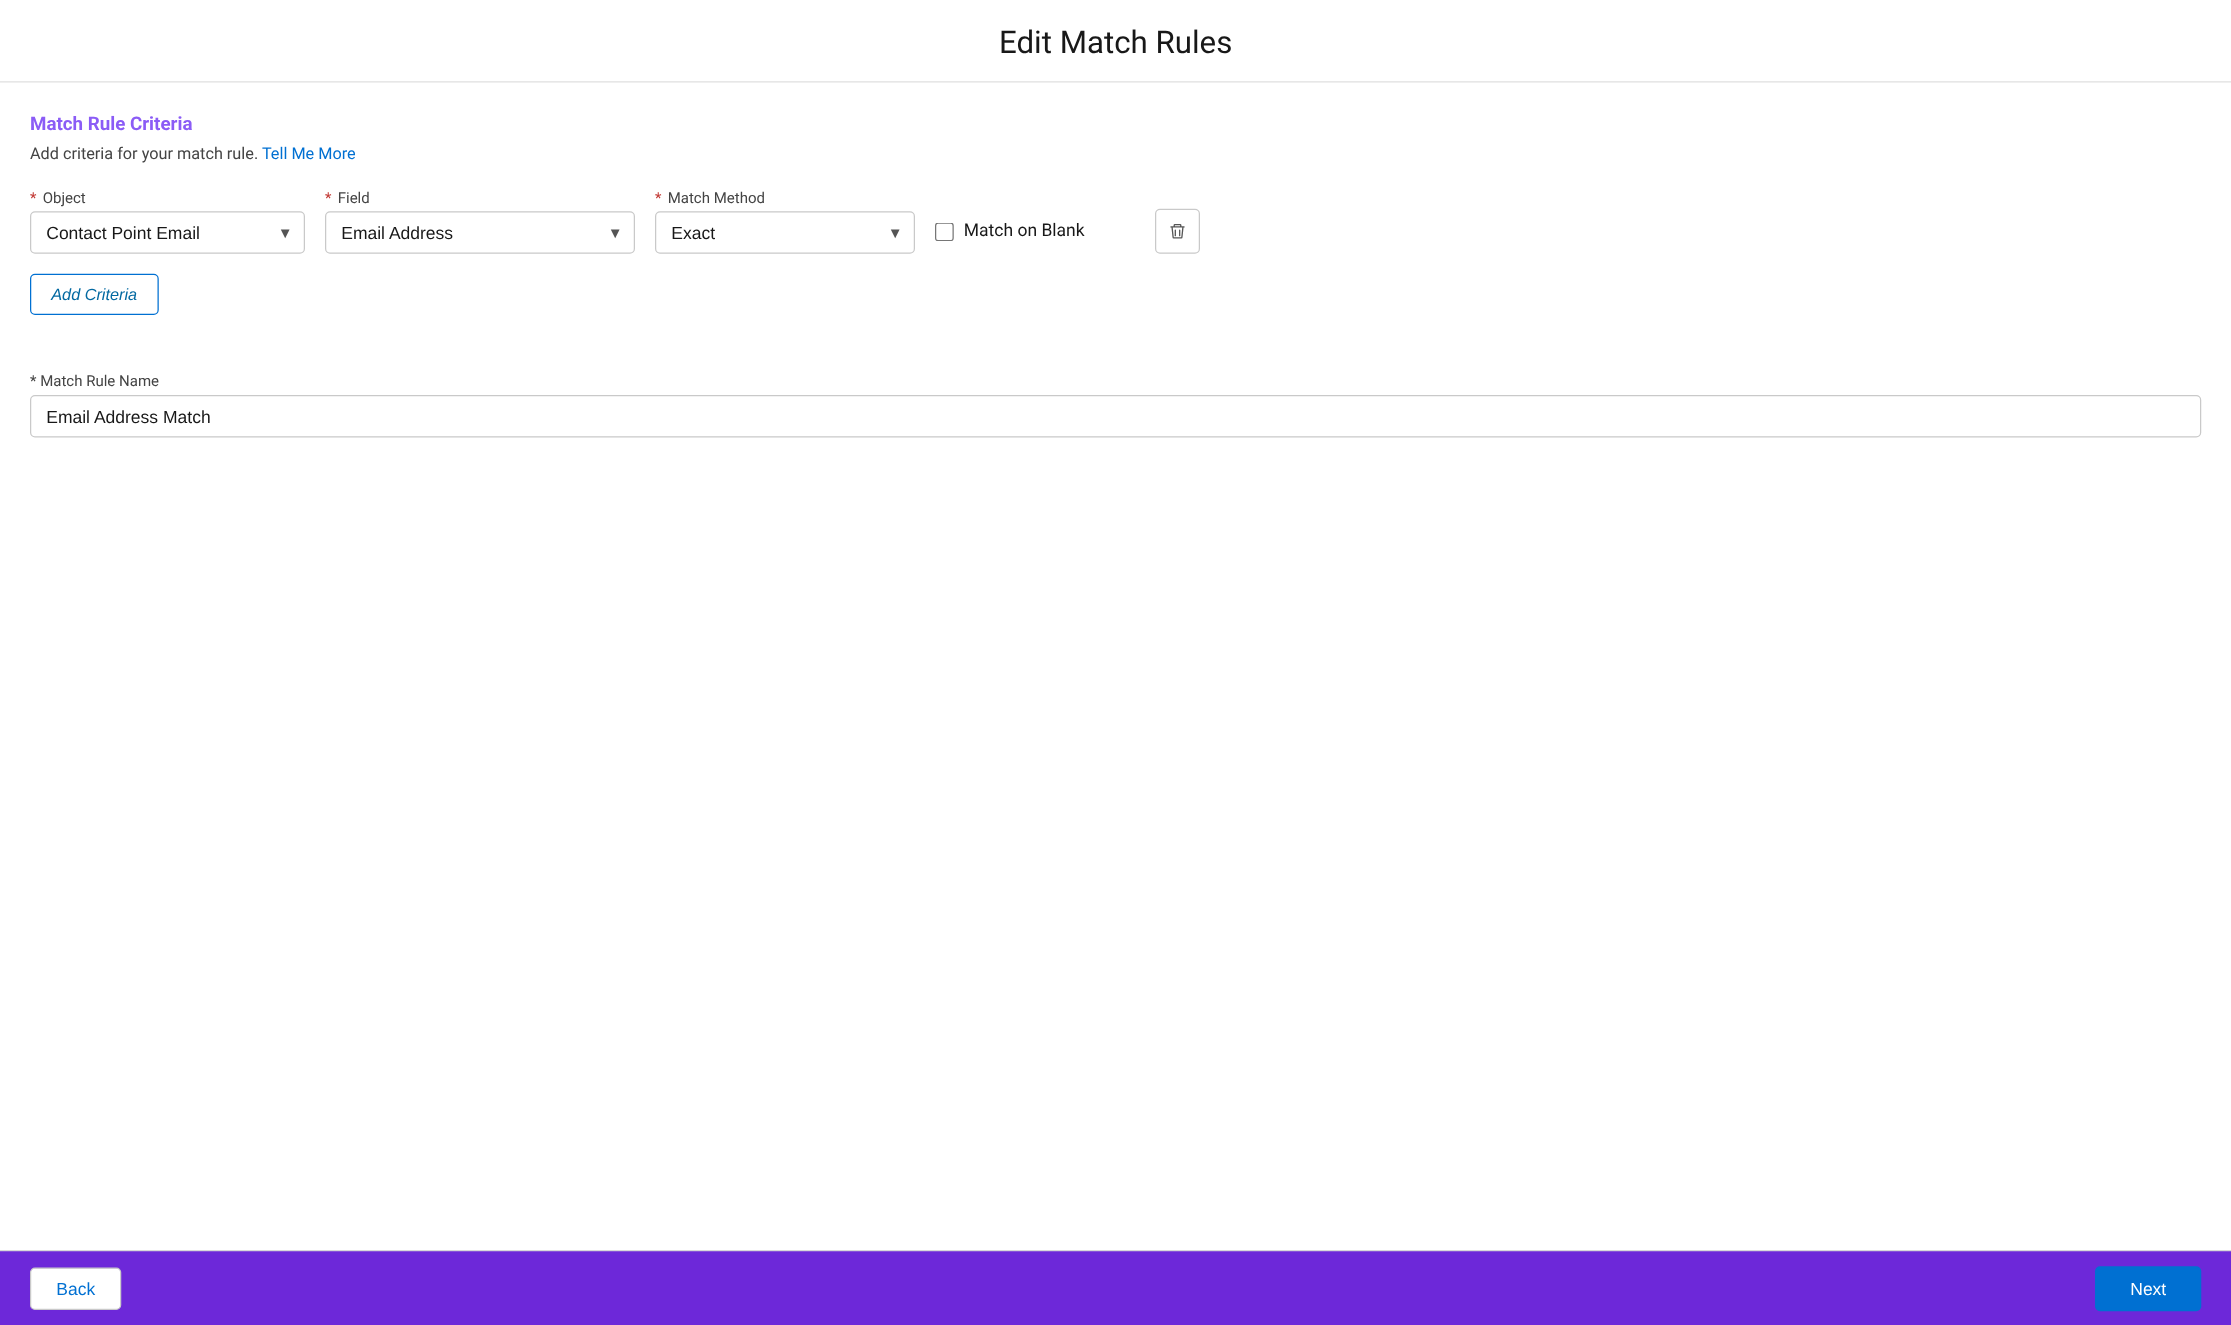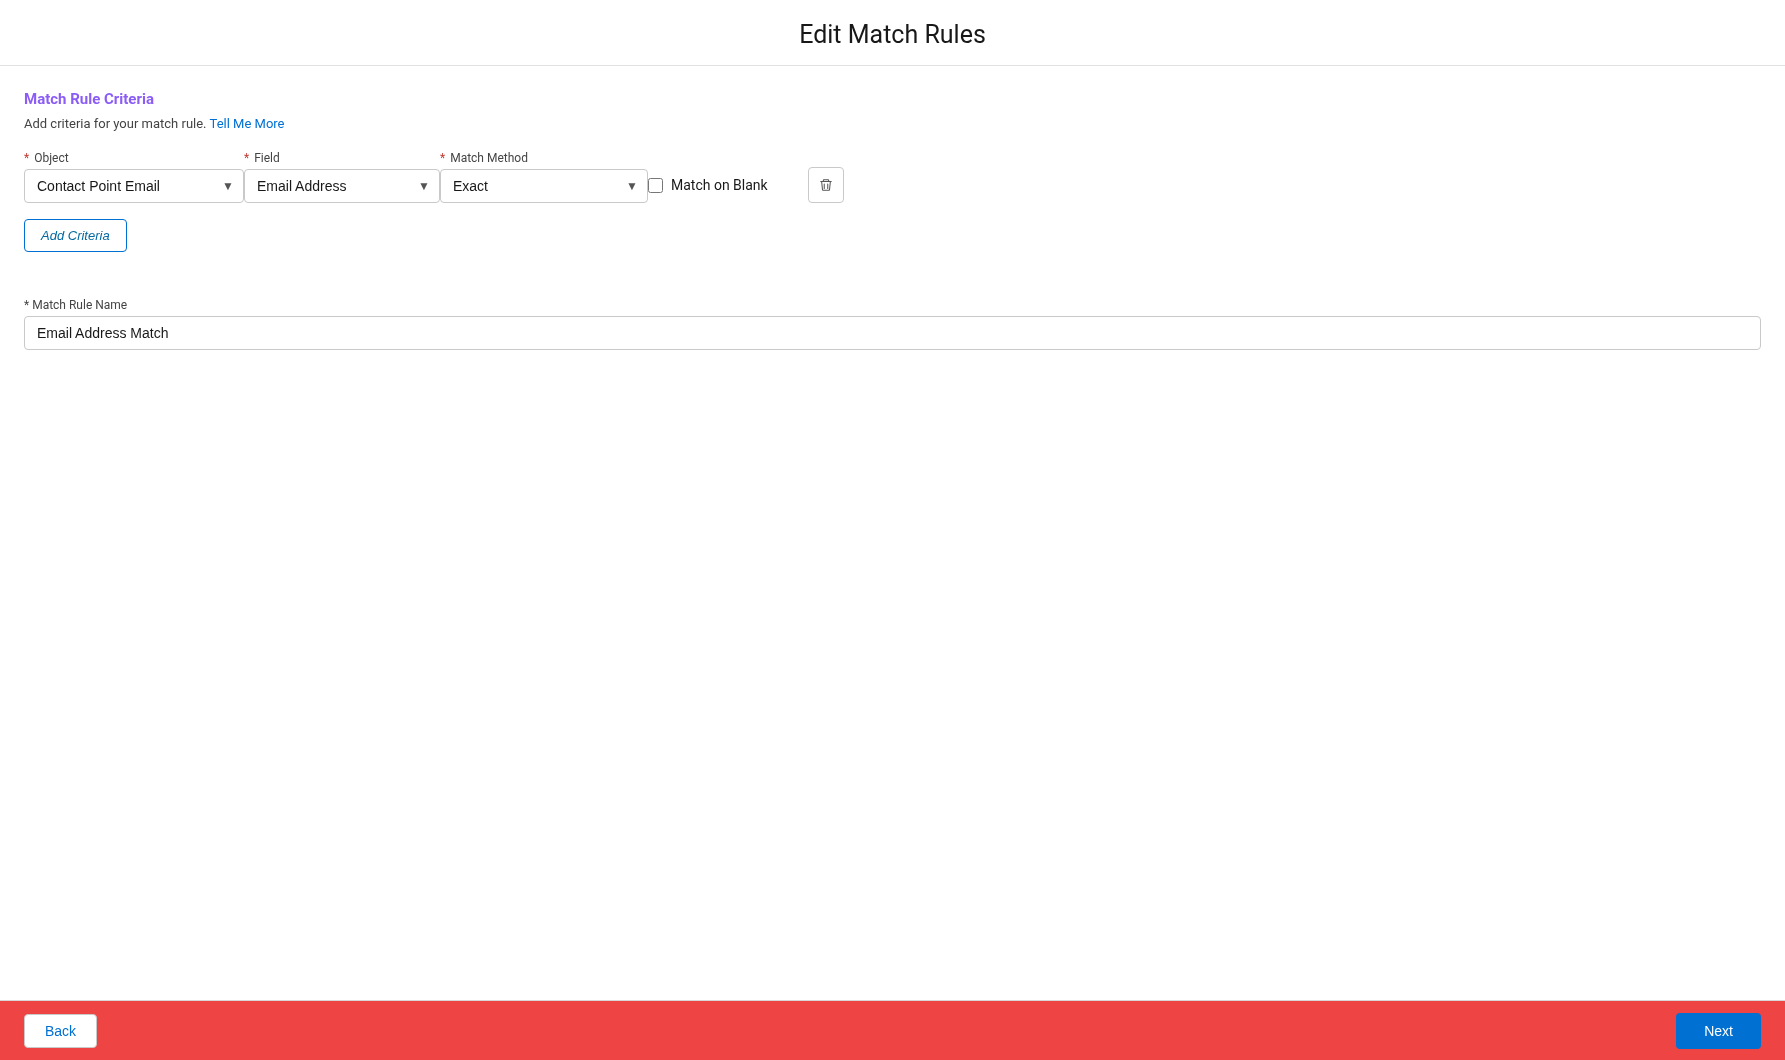--- a/index.html
+++ b/index.html
@@ -52,21 +52,21 @@
 
     .tell-me-more {
       color: #0070d2;
       cursor: pointer;
       text-decoration: none;
     }
 
     .criteria-row {
       display: flex;
       align-items: flex-end;
-      gap: 0;
+      gap: 16px;
       margin-bottom: 16px;
     }
 
     .field-group {
       display: flex;
       flex-direction: column;
       gap: 4px;
     }
 
     .field-label {
@@ -95,21 +95,21 @@
       color: #181818;
       cursor: pointer;
       outline: none;
     }
 
     .select-object {
       width: 220px;
     }
 
     .select-field {
-      width: 196px;
+      width: 248px;
     }
 
     .select-method {
       width: 208px;
     }
 
     .select-arrow {
       position: absolute;
       right: 10px;
       top: 50%;
@@ -182,21 +182,21 @@
       padding: 8px 12px;
       border: 1px solid #c9c9c9;
       border-radius: 4px;
       font-size: 14px;
       color: #181818;
       outline: none;
     }
 
     .page-footer {
       height: 60px;
-      background: #ef4444;
+      background: #6d28d9;
       border-top: 1px solid #d8d8d8;
       display: flex;
       align-items: center;
       justify-content: space-between;
       padding: 0 24px;
     }
 
     .back-btn {
       background: #fff;
       border: 1px solid #c9c9c9;

